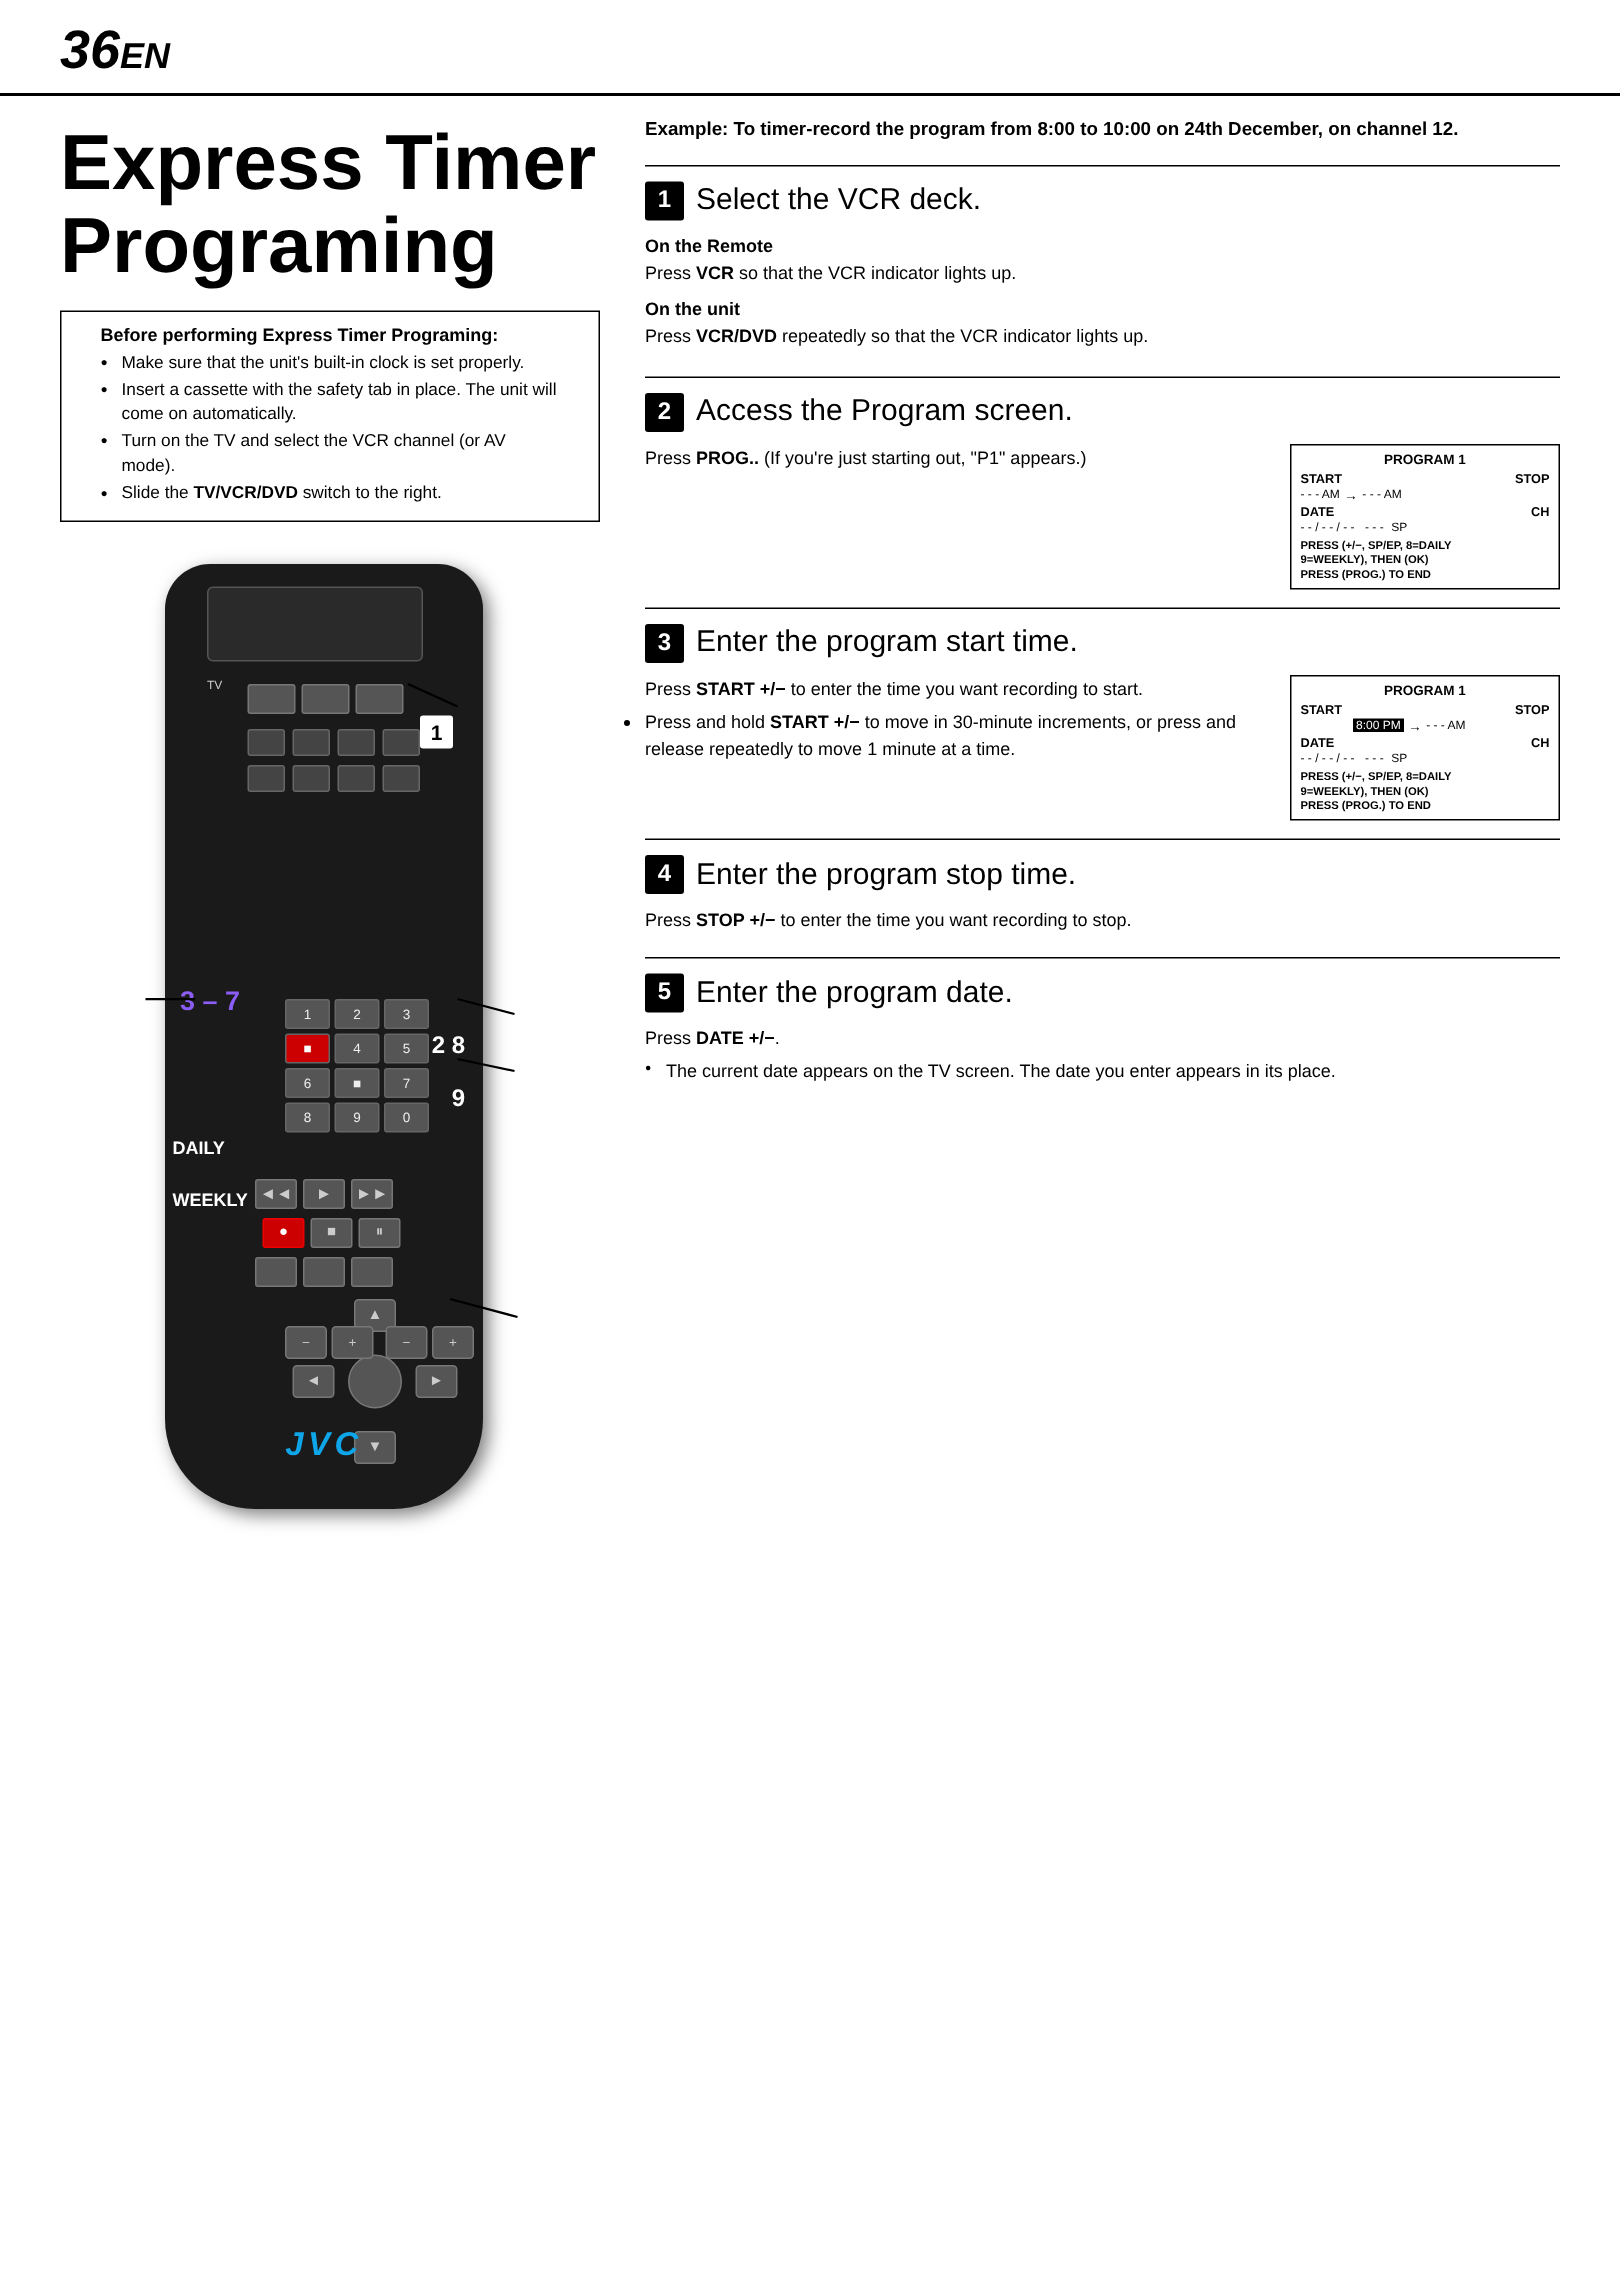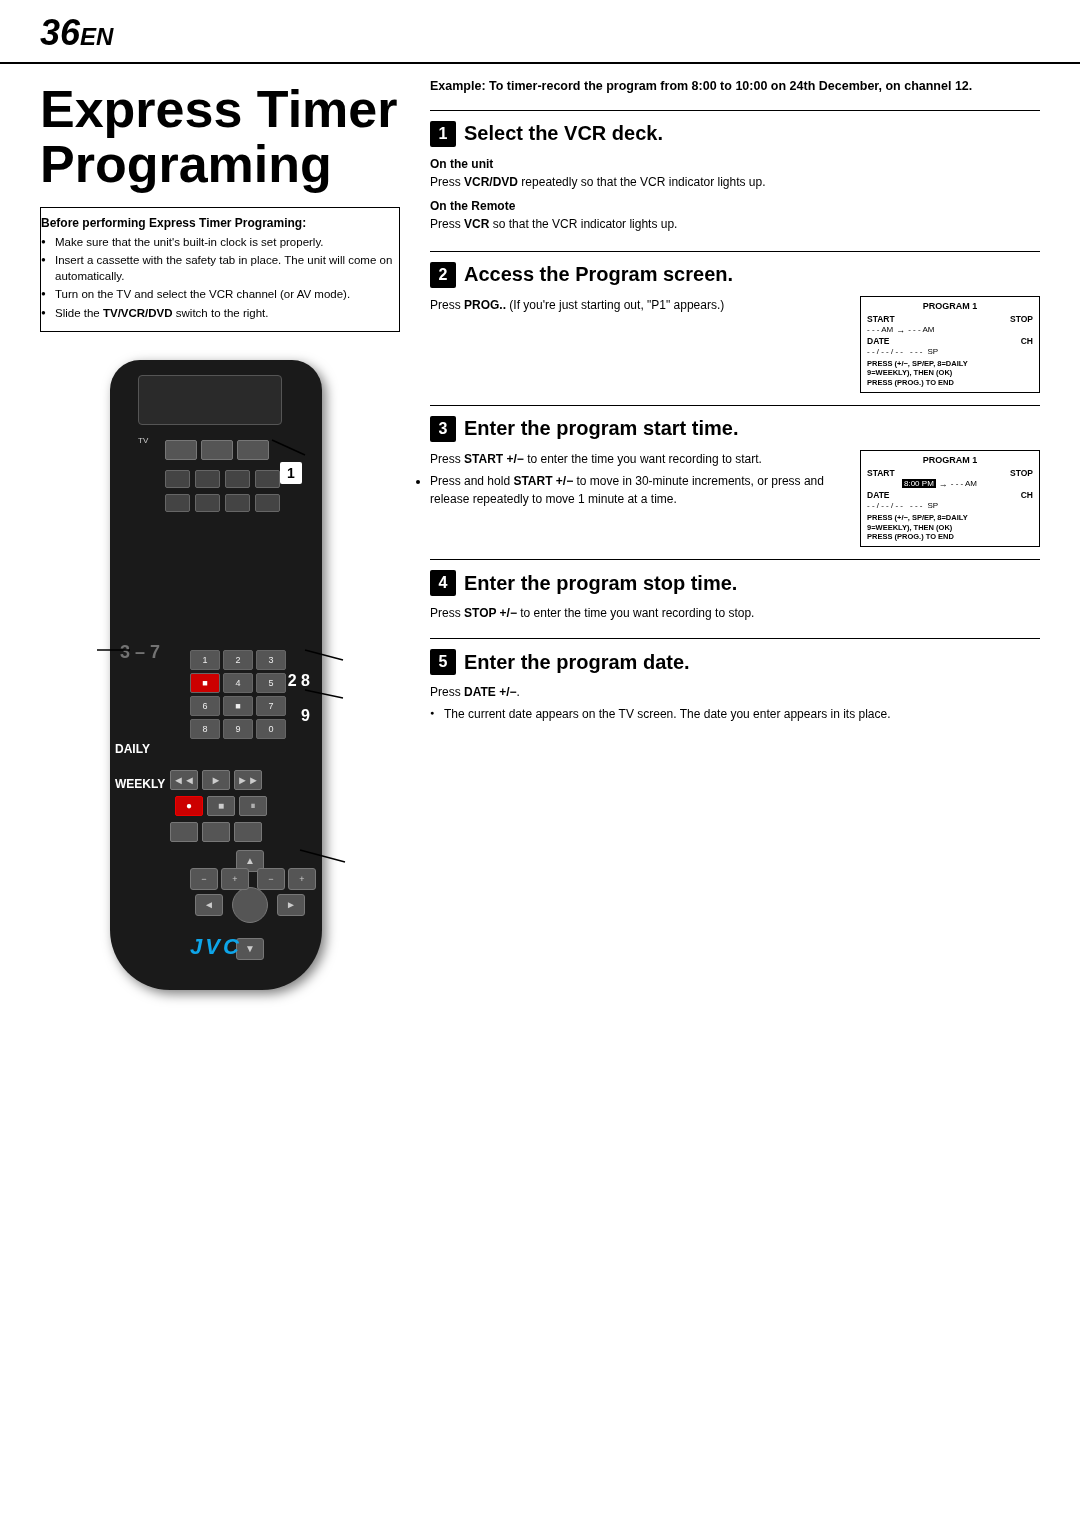--- a/index.html
+++ b/index.html
@@ -48,21 +48,21 @@
     .page-title {
       font-size: 52px;
       font-weight: 900;
       line-height: 1.05;
       margin: 18px 0 16px 0;
       font-family: Arial Black, Arial, sans-serif;
     }
 
     .before-box {
       border: 1.5px solid #000;
-      padding: 8px 0;
+      padding: 8px 26px;
       margin-bottom: 18px;
       font-size: 12px;
     }
     .before-box .before-title {
       font-weight: bold;
       margin-bottom: 4px;
       font-size: 12px;
     }
     .before-box ul {
       list-style: none;
@@ -301,21 +301,21 @@
       display: flex;
       align-items: center;
       justify-content: center;
       font-size: 16px;
       font-weight: bold;
       flex-shrink: 0;
       border-radius: 2px;
     }
     .step-title {
       font-size: 20px;
-      font-weight: bold;
+      font-weight: normal;
       text-align: right;
     }
 
     .step-content {
       font-size: 12px;
       line-height: 1.5;
     }
     .step-content p {
       margin-bottom: 4px;
     }
@@ -472,21 +472,21 @@
           <div style="width:25px;height:18px;background:#444;border:1px solid #666;border-radius:2px;"></div>
         </div>
         <div style="position:absolute;top:134px;left:55px;display:flex;gap:5px;">
           <div style="width:25px;height:18px;background:#444;border:1px solid #666;border-radius:2px;"></div>
           <div style="width:25px;height:18px;background:#444;border:1px solid #666;border-radius:2px;"></div>
           <div style="width:25px;height:18px;background:#444;border:1px solid #666;border-radius:2px;"></div>
           <div style="width:25px;height:18px;background:#444;border:1px solid #666;border-radius:2px;"></div>
         </div>
 
         <div class="label-3-7">
-          <span style="font-size:18px;color:#737373;font-weight:bold;margin-top:14px;">3 – 7</span>
+          <span style="font-size:18px;color:#8b5cf6;font-weight:bold;margin-top:14px;">3 – 7</span>
         </div>
 
         <div class="numpad">
           <div class="numpad-btn">1</div>
           <div class="numpad-btn">2</div>
           <div class="numpad-btn">3</div>
           <div class="numpad-btn" style="background:#c00;color:#fff;">■</div>
           <div class="numpad-btn">4</div>
           <div class="numpad-btn">5</div>
           <div class="numpad-btn">6</div>
@@ -581,26 +581,26 @@
       <strong>Example: To timer-record the program from 8:00 to 10:00 on 24th December, on channel 12.</strong>
     </p>
 
     <div class="step">
       <div class="step-header">
         <div class="step-number">1</div>
         <div class="step-title">Select the VCR deck.</div>
       </div>
       <div class="step-content">
         <div class="sub-section">
+          <div class="sub-title">On the Remote</div>
+          <p>Press <strong>VCR</strong> so that the VCR indicator lights up.</p>
+        </div>
+        <div class="sub-section">
           <div class="sub-title">On the unit</div>
           <p>Press <strong>VCR/DVD</strong> repeatedly so that the VCR indicator lights up.</p>
-        </div>
-        <div class="sub-section">
-          <div class="sub-title">On the Remote</div>
-          <p>Press <strong>VCR</strong> so that the VCR indicator lights up.</p>
         </div>
       </div>
     </div>
 
     <div class="step">
       <div class="step-header">
         <div class="step-number">2</div>
         <div class="step-title">Access the Program screen.</div>
       </div>
       <div class="step-2-body">

